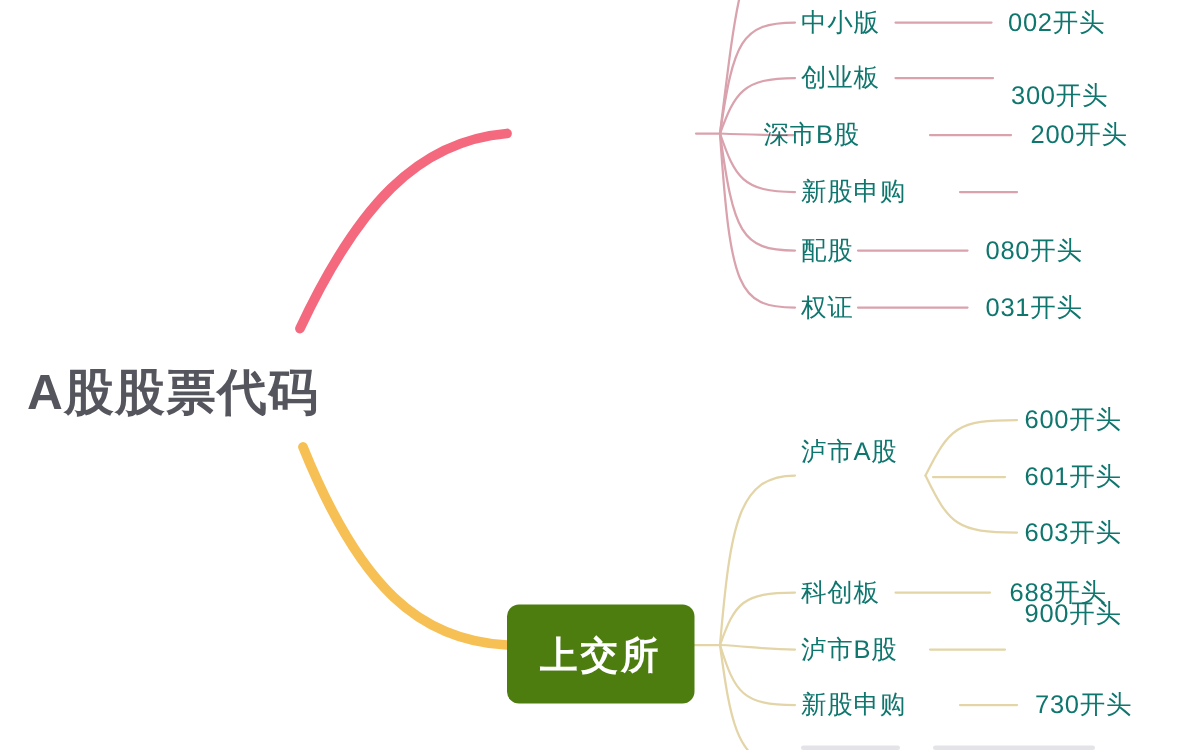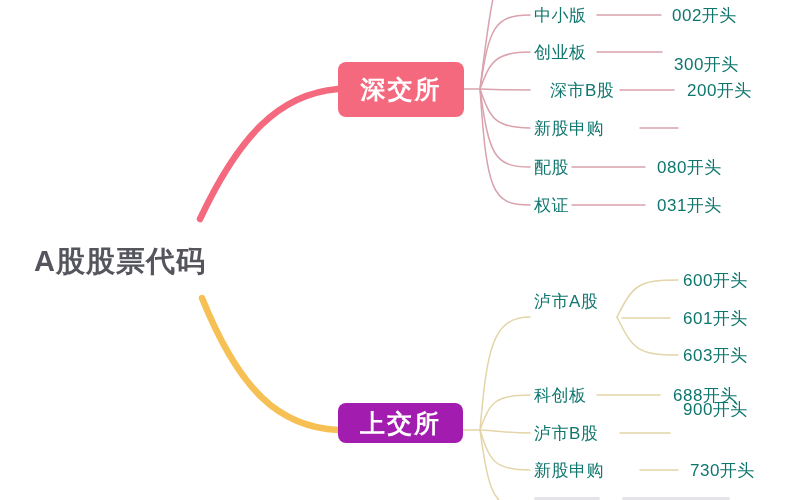--- a/index.html
+++ b/index.html
@@ -2,30 +2,30 @@
 <html><head>
 <meta charset="utf-8">
 <style>
   html,body{margin:0;padding:0;background:#fff;}
   #stage{
     position:relative;width:800px;height:500px;overflow:hidden;background:#ffffff;
     font-family:"Liberation Sans","DejaVu Sans",sans-serif;
   }
   #wires{position:absolute;left:0;top:0;width:800px;height:500px;}
   .root-title{
-    position:absolute;left:34px;top:262px;transform:translateY(-50%);
-    font-size:29px;font-weight:bold;color:#55555E;letter-spacing:1px;white-space:nowrap;
+    position:absolute;left:18px;top:262px;transform:translateY(-50%);
+    font-size:33px;font-weight:bold;color:#55555E;letter-spacing:1px;white-space:nowrap;
   }
   .branch-node{
     position:absolute;display:flex;align-items:center;justify-content:center;
     border-radius:8px;color:#ffffff;font-weight:bold;font-size:25px;letter-spacing:2px;
     white-space:nowrap;
   }
   .node-shenzhen{left:338px;top:62px;width:126px;height:55px;background:#F4697E;}
-  .node-shanghai{left:338px;top:403px;width:125px;height:40px;background:#a21caf;}
+  .node-shanghai{left:338px;top:403px;width:125px;height:66px;background:#4d7c0f;}
   .sub-label,.code-label{
     position:absolute;transform:translateY(-50%);
     font-size:17px;color:#0f766e;white-space:nowrap;letter-spacing:0.5px;
   }
   .partial{position:absolute;background:#E4E4E8;border-radius:2px;}
 </style>
 </head>
 <body>
 
 <div id="stage">
@@ -63,34 +63,31 @@
       <path d="M 622 318 H 670"></path>
       <path d="M 617 317 C 633 350 638 355 678 355"></path>
       <path d="M 597 395 H 660"></path>
       <path d="M 620 433 H 670"></path>
       <path d="M 640 470 H 678"></path>
     </g>
   </svg>
 
   <div class="root-title">A股股票代码</div>
 
-  <div class="branch-node node-shenzhen">
-    <span>深交所</span>
-  </div>
   <div class="branch-node node-shanghai">
     <span>上交所</span>
   </div>
 
   <span class="sub-label" style="left:534px;top:15px">中小版</span>
   <span class="code-label" style="left:672px;top:15px">002开头</span>
 
   <span class="sub-label" style="left:534px;top:52px">创业板</span>
   <span class="code-label" style="left:674px;top:64px">300开头</span>
 
-  <span class="sub-label" style="left:550px;top:90px">深市B股</span>
+  <span class="sub-label" style="left:509px;top:90px">深市B股</span>
   <span class="code-label" style="left:687px;top:90px">200开头</span>
 
   <span class="sub-label" style="left:534px;top:128px">新股申购</span>
 
   <span class="sub-label" style="left:534px;top:167px">配股</span>
   <span class="code-label" style="left:657px;top:167px">080开头</span>
 
   <span class="sub-label" style="left:534px;top:205px">权证</span>
   <span class="code-label" style="left:657px;top:205px">031开头</span>
 

